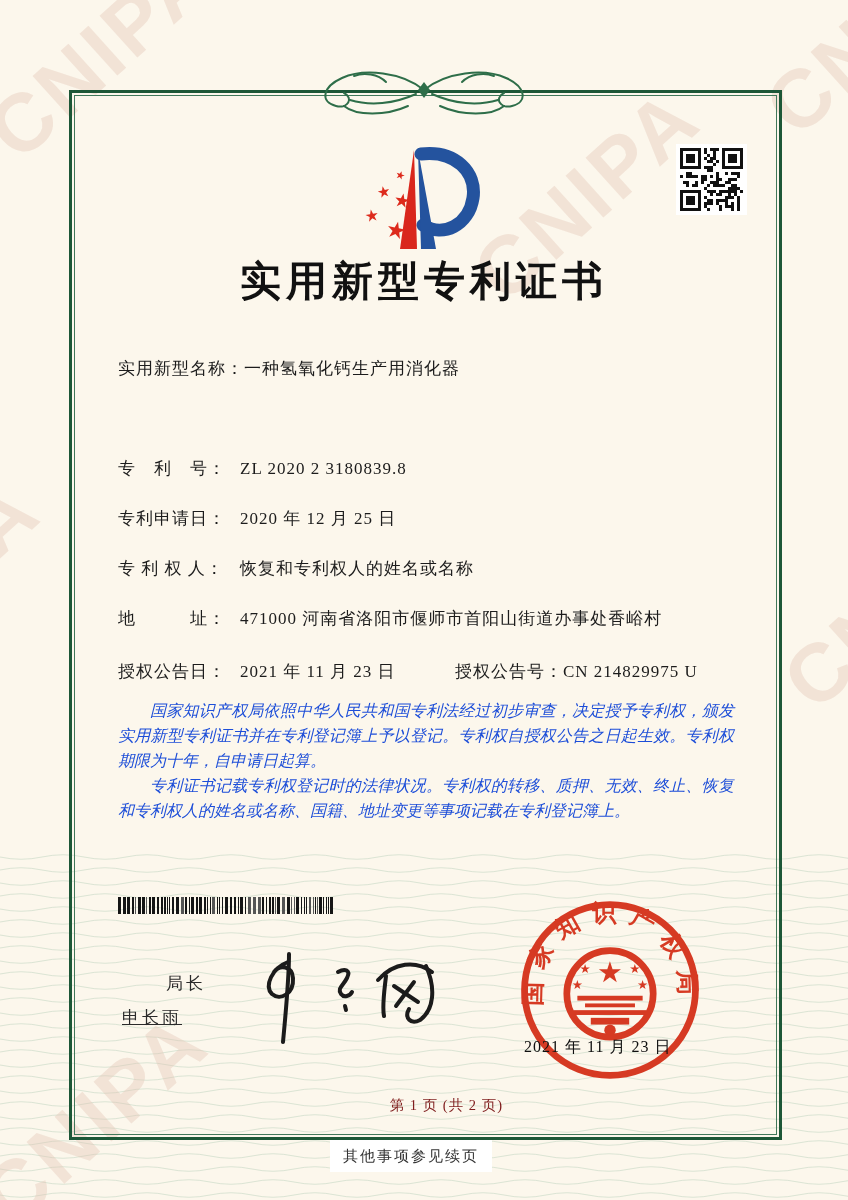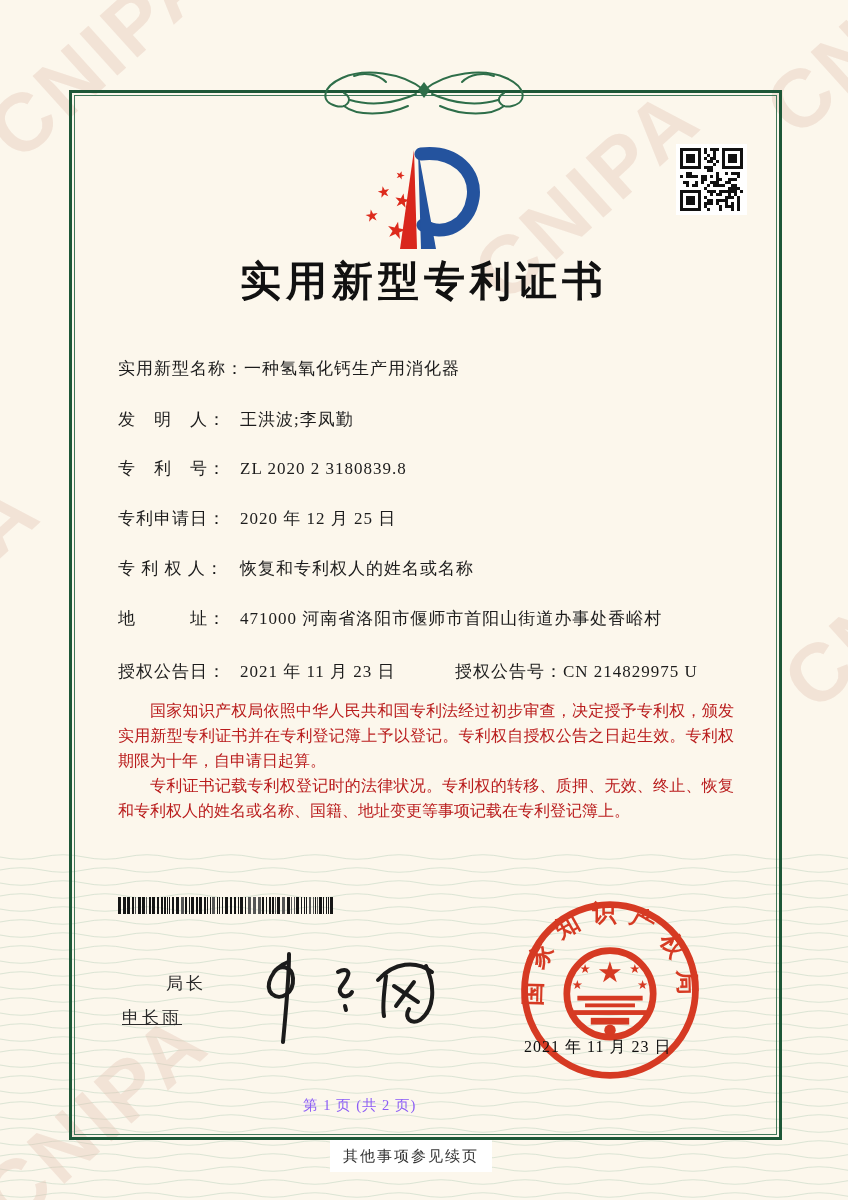--- a/index.html
+++ b/index.html
@@ -43,42 +43,42 @@
     text-align:center;font-size:41px;font-weight:bold;
     letter-spacing:5px;color:#111;
   }
   .field-row{position:absolute;left:118px;font-size:17px;letter-spacing:1px;white-space:nowrap;}
   .field-label{display:inline-block;min-width:122px;color:#1c1c1c;}
   .field-value{color:#1c1c1c;}
   .grant-row{position:absolute;left:118px;top:660px;width:614px;font-size:17px;letter-spacing:1px;white-space:nowrap;}
   .grant-col2{position:absolute;left:337px;top:0;}
   .body-text{
     position:absolute;left:118px;top:698px;width:616px;
-    font-size:16px;line-height:25px;color:#b91c1c;
-    text-align:justify;
+    font-size:16px;line-height:25px;color:#1d4ed8;
+    font-style:italic;text-align:justify;
   }
   .body-text p{margin:0;text-indent:2em;}
   .barcode{position:absolute;left:118px;top:897px;width:220px;height:17px;font-size:0;}
   .barcode i{display:inline-block;height:17px;background:#151515;}
   .signer{
     position:absolute;left:122px;
     font-family:"Liberation Sans","DejaVu Sans",sans-serif;
     font-size:17px;letter-spacing:3px;color:#2a2a2a;
   }
   .signer.t1{top:972px;margin-left:44px;}
   .signer.t2{top:1006px;text-decoration:underline;}
   .signature{position:absolute;left:242px;top:948px;}
   .seal{position:absolute;left:514px;top:894px;z-index:4;}
   .seal-date{
     position:absolute;left:524px;top:1037px;width:180px;z-index:5;
     font-size:16px;letter-spacing:1px;color:#101010;white-space:nowrap;
   }
   .page-footer{
     position:absolute;left:303px;top:1096px;width:200px;
-    text-align:left;font-size:14.5px;letter-spacing:1px;color:#8b5cf6;
+    text-align:right;font-size:14.5px;letter-spacing:1px;color:#7f1d1d;
   }
   .continuation{
     position:absolute;left:330px;top:1140px;width:162px;height:32px;z-index:5;
     background:#ffffff;text-align:center;line-height:32px;
     font-size:15px;letter-spacing:2px;color:#333;
   }
 </style>
 </head>
 <body>
 
@@ -369,23 +369,20 @@
           <rect x="57" y="60" width="3" height="3" fill="#111"></rect>
           <rect x="60" y="42" width="3" height="3" fill="#111"></rect>
         </svg>
     </div>
 
     <div class="doc-title">实用新型专利证书</div>
 
     <div class="field-row" style="top:357px;">
       <span class="field-label">实用新型名称：</span><span class="field-value">一种氢氧化钙生产用消化器</span>
     </div>
-    <div class="field-row" style="top:408px;">
-      <span class="field-label">发　明　人：</span><span class="field-value">王洪波;李凤勤</span>
-    </div>
     <div class="field-row" style="top:457px;">
       <span class="field-label">专　利　号：</span><span class="field-value">ZL 2020 2 3180839.8</span>
     </div>
     <div class="field-row" style="top:507px;">
       <span class="field-label">专利申请日：</span><span class="field-value">2020 年 12 月 25 日</span>
     </div>
     <div class="field-row" style="top:557px;">
       <span class="field-label">专 利 权 人：</span><span class="field-value">恢复和专利权人的姓名或名称</span>
     </div>
     <div class="field-row" style="top:607px;">

